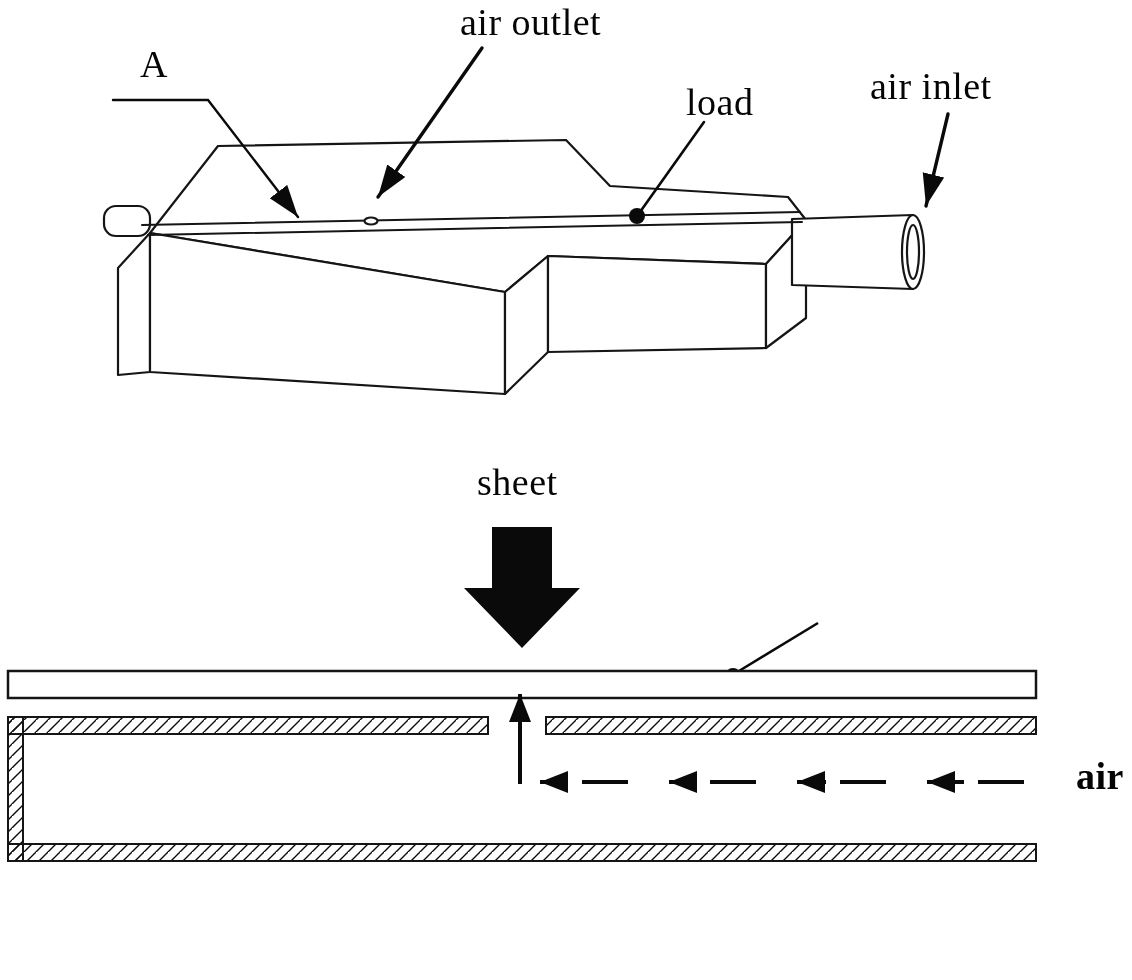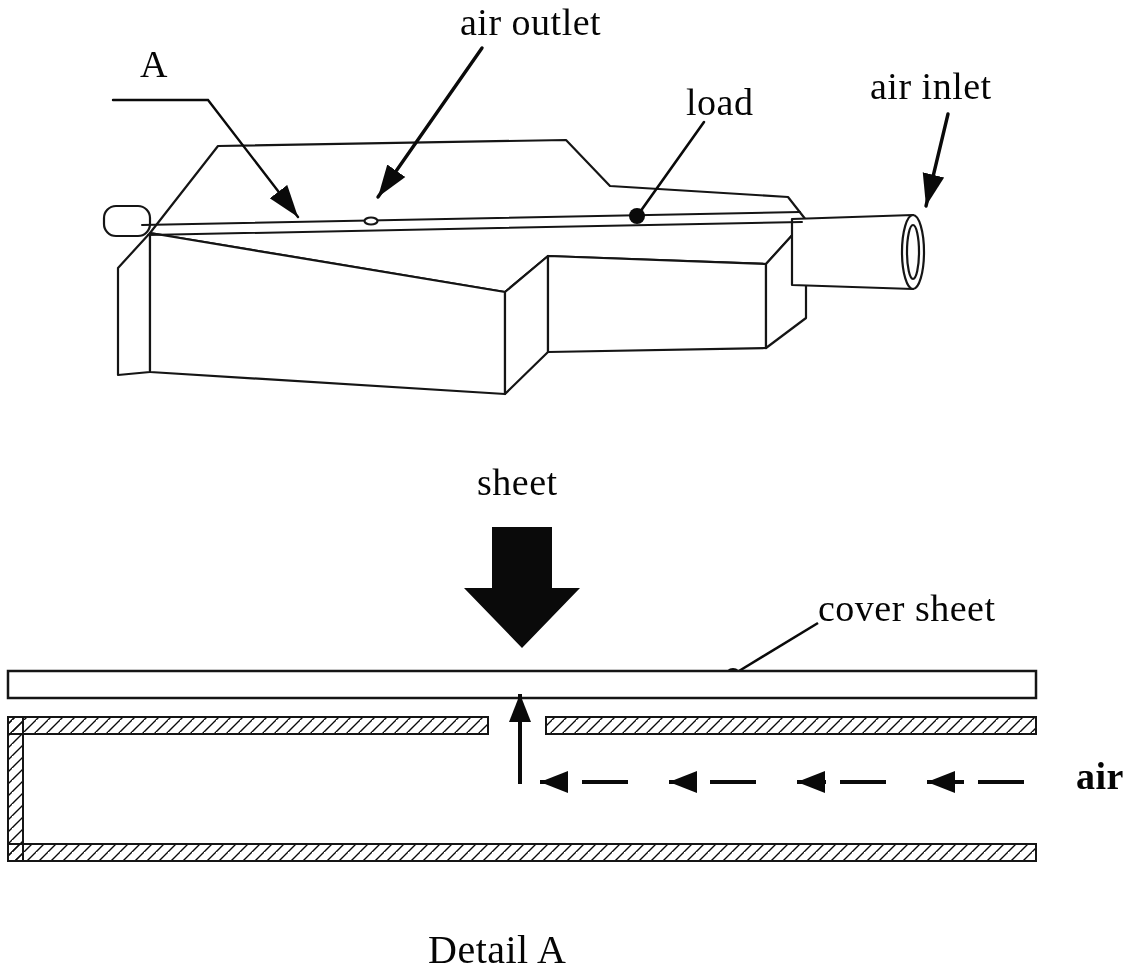--- a/index.html
+++ b/index.html
@@ -105,18 +105,16 @@
   <div class="lbl" style="left:140px; top:44px;">A</div>
 
   <div class="lbl" style="left:460px; top:2px;">air outlet</div>
 
   <div class="lbl" style="left:686px; top:82px;">load</div>
 
   <div class="lbl" style="left:870px; top:66px;">air inlet</div>
 
   <div class="lbl" style="left:477px; top:462px;">sheet</div>
 
-  <div class="lbl" style="left:818px; top:588px;">cover sheet</div>
 
   <div class="lbl" style="left:1076px; top:756px;font-weight:bold;">air</div>
 
-  <div class="lbl caption" style="left:428px; top:928px;">Detail A</div>
 </div>
 
 </body></html>

